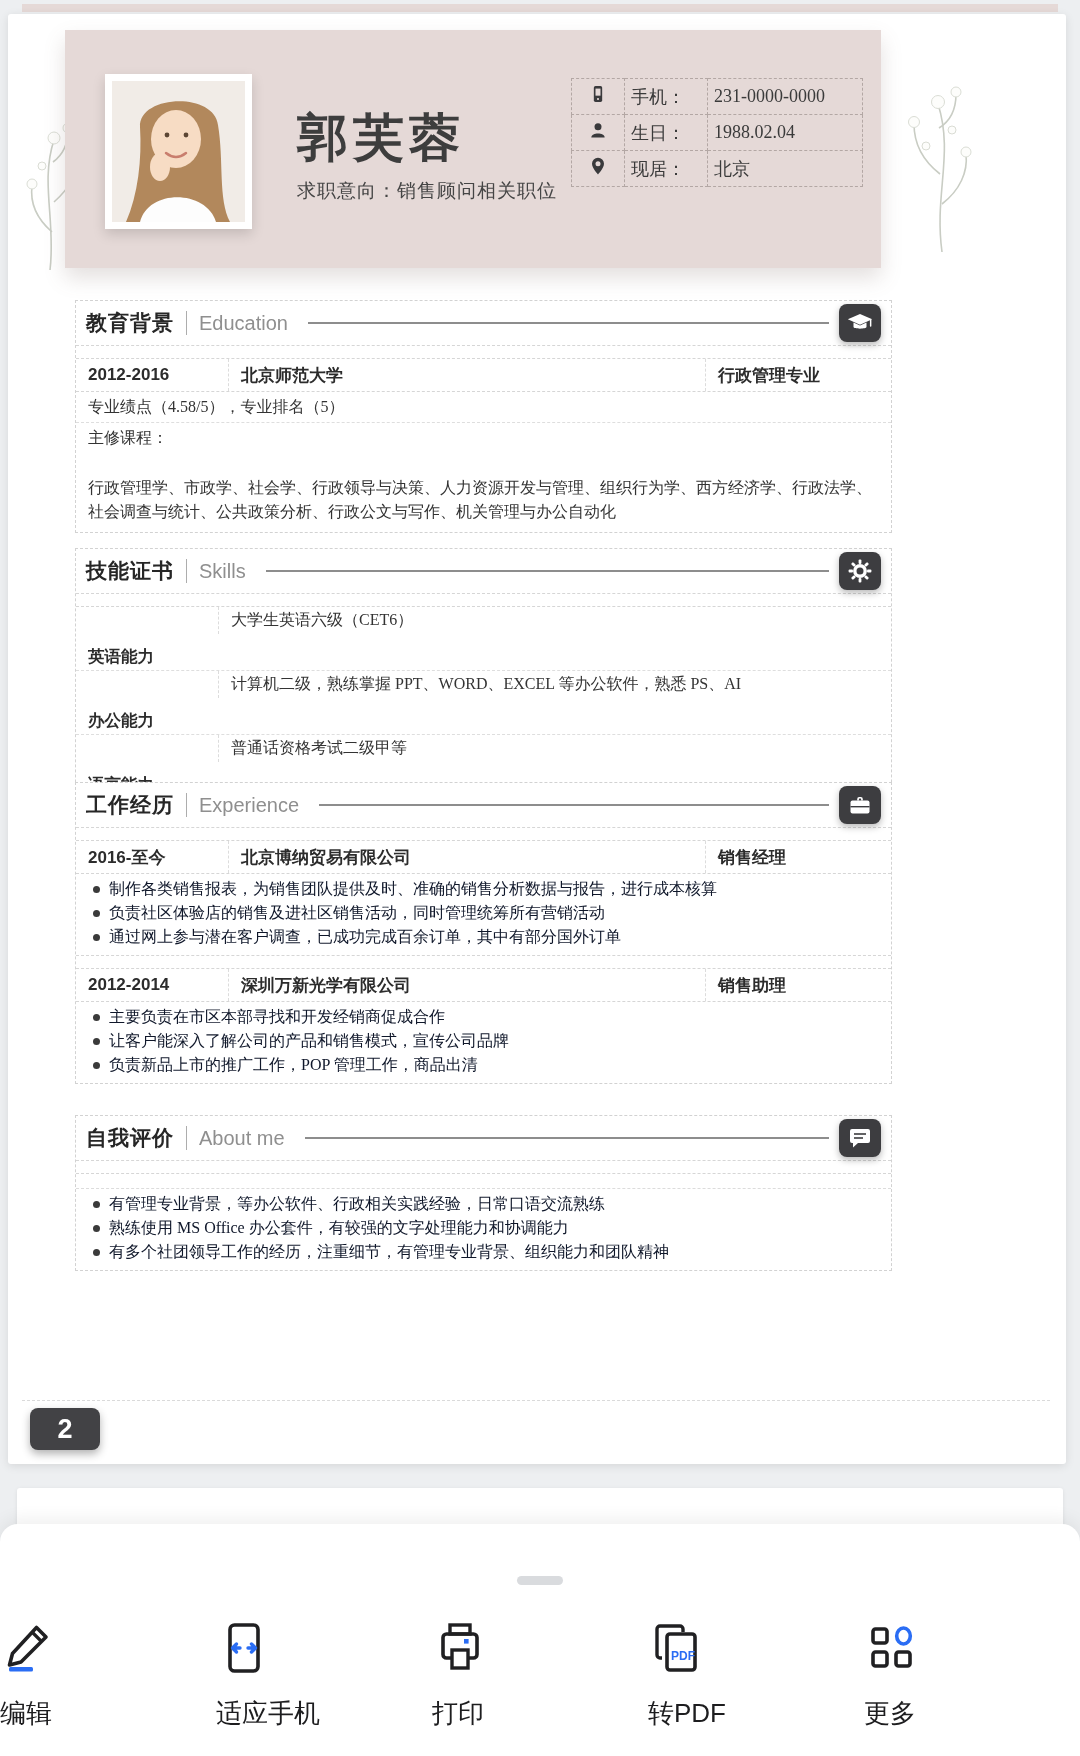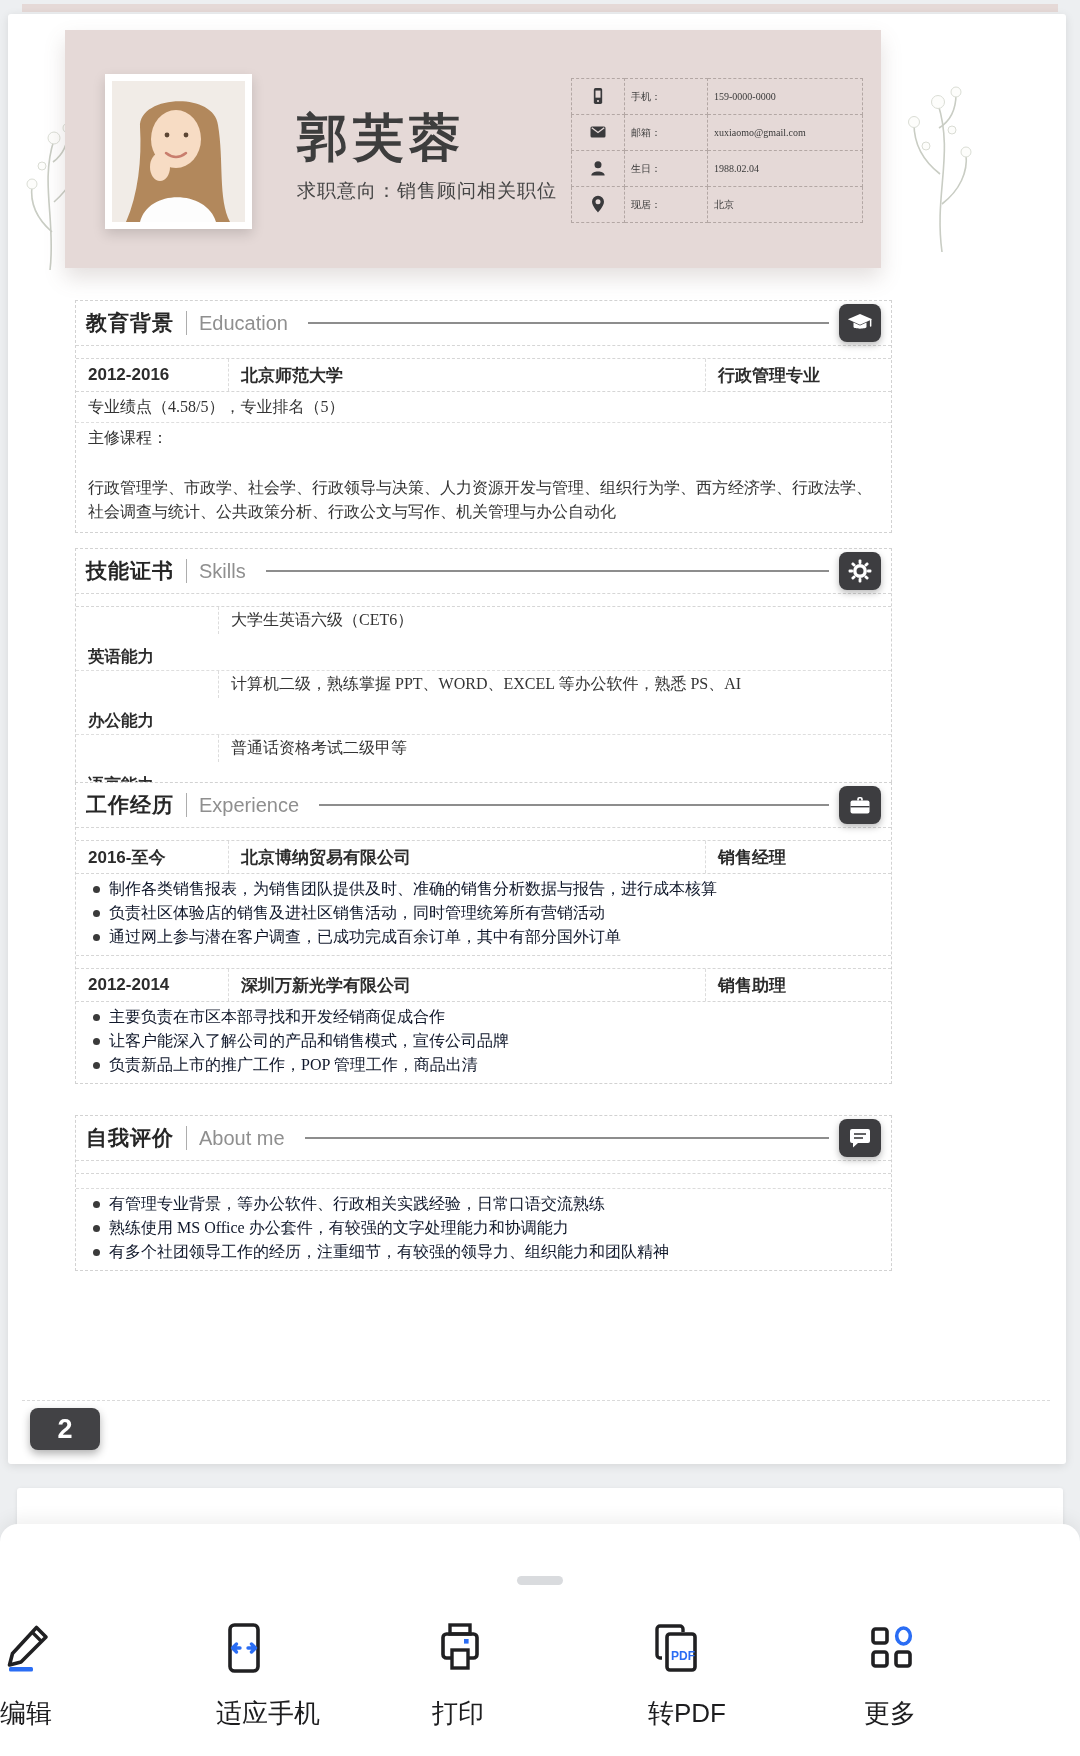--- a/index.html
+++ b/index.html
@@ -17,21 +17,21 @@
   .flower-right{left:874px;top:50px;}
   
   .header-block{position:absolute;left:57px;top:16px;width:816px;height:238px;background:#e5d9d7;
         box-shadow:0 10px 20px rgba(120,100,95,.20);}
   .photo{position:absolute;left:40px;top:44px;width:133px;height:141px;background:#fff;padding:7px;
         box-shadow:0 5px 12px rgba(0,0,0,.15);}
   .photo svg{display:block}
   .name{position:absolute;left:232px;top:74px;font-size:51px;font-weight:600;color:#3d3d3d;letter-spacing:5px;}
   .intention{position:absolute;left:232px;top:148px;font-size:19px;color:#454545;letter-spacing:1px;}
   table.contact{position:absolute;left:506px;top:48px;width:292px;border-collapse:collapse;}
-  table.contact td{border:1px dashed #b3a7a4;height:35px;padding:0 6px;font-size:10px;color:#3a3a3a;}
+  table.contact td{border:1px dashed #b3a7a4;height:35px;padding:0 6px;font-size:18px;color:#3a3a3a;}
   td.c-icon{width:40px;text-align:center;}
   td.c-label{width:70px;}
   td.c-value{font-family:"Liberation Serif","DejaVu Serif",serif;}
   
   .section{position:absolute;left:67px;width:815px;background:#fff;
         border:1px dashed #d2d2d2;}
   .sec-head{display:flex;align-items:center;height:44px;padding:0 10px;}
   .sec-zh{font-size:21px;font-weight:bold;color:#262626;letter-spacing:1px;}
   .sec-sep{width:0;height:24px;border-left:1px solid #adadad;margin:0 12px;}
   .sec-en{font-size:20px;color:#8f8f8f;}
@@ -135,31 +135,21 @@
       <tbody>
           <tr>
         <td class="c-icon">
           <svg width="20" height="20" viewBox="0 0 24 24">
                 <rect x="7" y="2.5" width="10" height="19" rx="2" fill="#3a3a3c"></rect>
                 <rect x="9" y="5.5" width="6" height="8.5" fill="#e5d9d7"></rect>
                 <circle cx="12" cy="18" r="1.3" fill="#e5d9d7"></circle>
               </svg>
         </td>
         <td class="c-label">手机：</td>
-        <td class="c-value">159-0000-0000</td>
-      </tr>
-      <tr>
-        <td class="c-icon">
-          <svg width="20" height="20" viewBox="0 0 24 24">
-                <rect x="3" y="5.5" width="18" height="13" rx="1.8" fill="#3a3a3c"></rect>
-                <path d="M4.5 7 L12 12.5 L19.5 7" stroke="#e5d9d7" stroke-width="1.6" fill="none"></path>
-              </svg>
-        </td>
-        <td class="c-label">邮箱：</td>
-        <td class="c-value">xuxiaomo@gmail.com</td>
+        <td class="c-value">231-0000-0000</td>
       </tr>
       <tr>
         <td class="c-icon">
           <svg width="20" height="20" viewBox="0 0 24 24">
                 <circle cx="12" cy="8" r="4.2" fill="#3a3a3c"></circle>
                 <path d="M4 21 C4 14.5 20 14.5 20 21 Z" fill="#3a3a3c"></path>
               </svg>
         </td>
         <td class="c-label">生日：</td>
         <td class="c-value">1988.02.04</td>
@@ -322,21 +312,21 @@
       <div class="bullet-row">
           <span class="dot"></span>
           <span>有管理专业背景，等办公软件、行政相关实践经验，日常口语交流熟练</span>
         </div>
       <div class="bullet-row">
           <span class="dot"></span>
           <span>熟练使用 MS Office 办公套件，有较强的文字处理能力和协调能力</span>
         </div>
       <div class="bullet-row">
           <span class="dot"></span>
-          <span>有多个社团领导工作的经历，注重细节，有较强的领导力、组织能力和团队精神</span>
+          <span>有多个社团领导工作的经历，注重细节，有管理专业背景、组织能力和团队精神</span>
         </div>
     </div>
   </div>
 
   <div class="foot-line"></div>
   <div class="page-badge">2</div>
 </div>
 
 <div class="next-sliver"></div>
 

